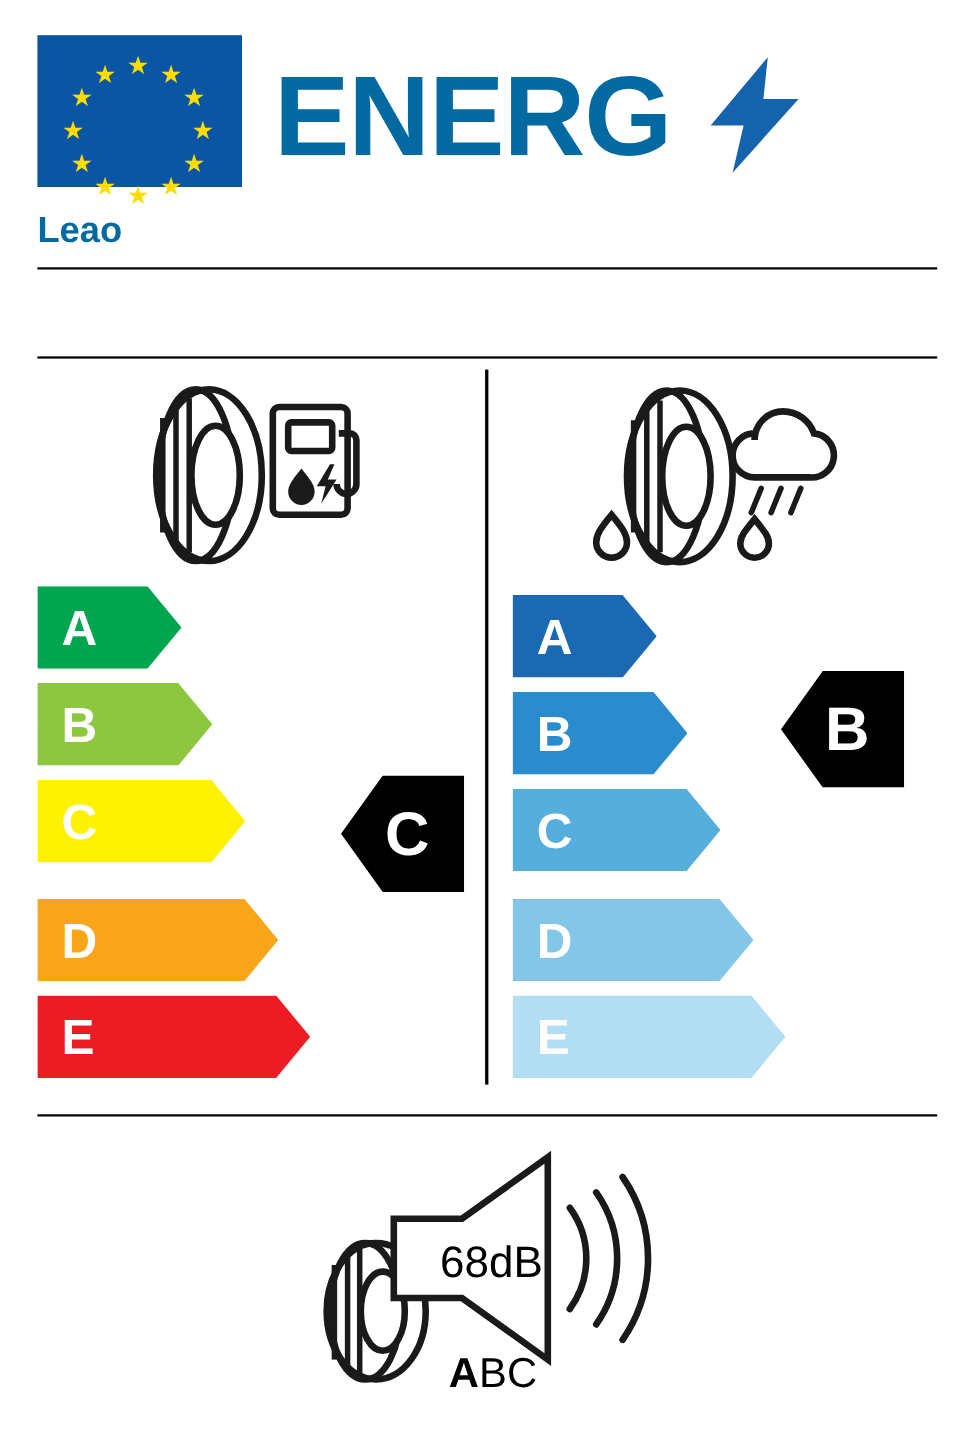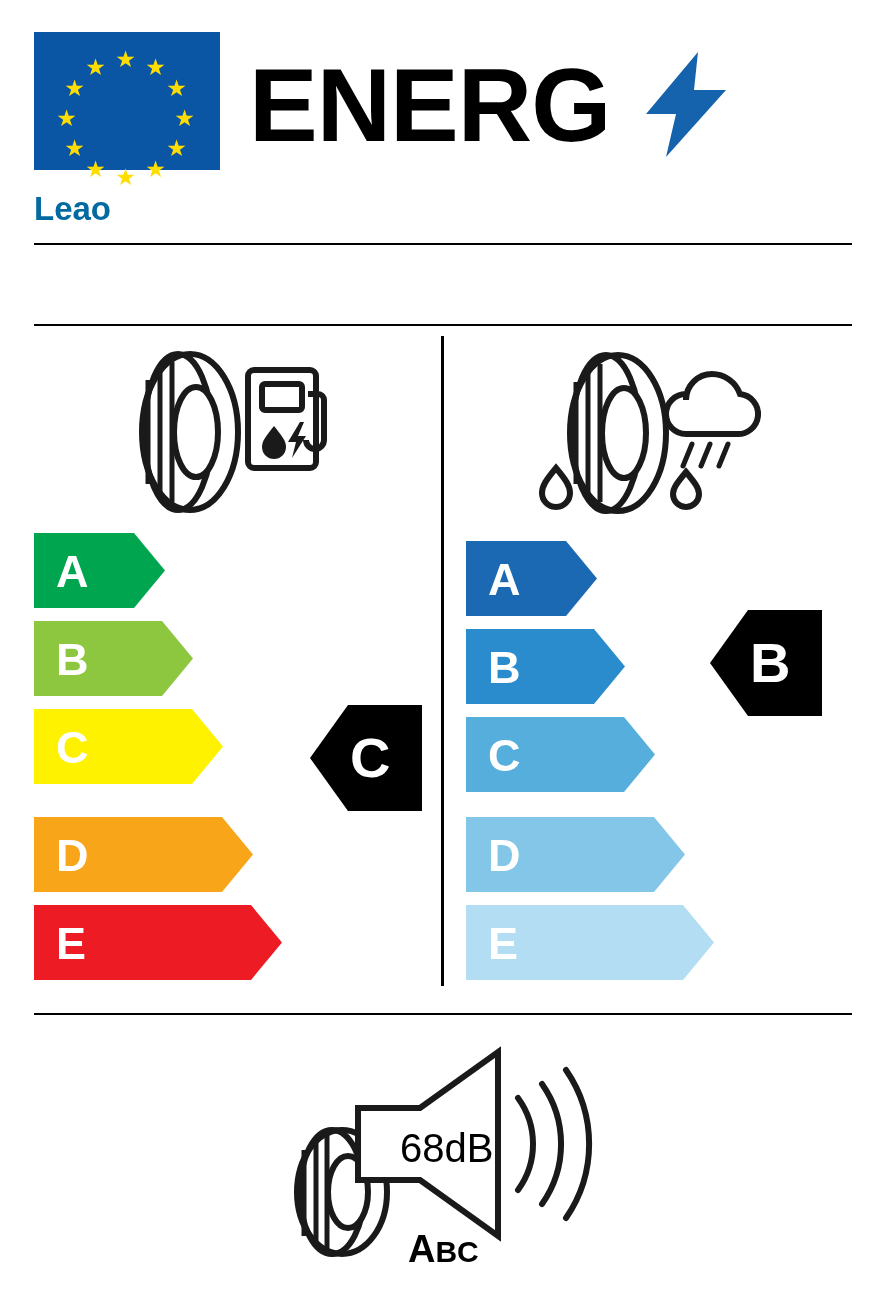--- a/index.html
+++ b/index.html
@@ -46,21 +46,21 @@
     height: 23px;
     text-align: center;
   }
   .energ-word {
     position: absolute;
     left: 215px;
     top: 22px;
     font-size: 103px;
     line-height: 103px;
     font-weight: bold;
-    color: #000000;
+    color: #0369a1;
     letter-spacing: -1px;
     font-family: "Liberation Sans", sans-serif;
   }
   .bolt {
     position: absolute;
     left: 612px;
     top: 20px;
     width: 80px;
     height: 105px;
   }
@@ -150,22 +150,22 @@
     left: 128px;
     top: 188px;
     font-size: 36px;
     color: #000;
   }
   .noise-class .active {
     font-weight: bold;
     font-size: 38px;
   }
   .noise-class .inactive {
-    font-weight: bold;
-    font-size: 30px;
+    font-weight: normal;
+    font-size: 38px;
   }
 </style>
 </head>
 <body>
 
 <div class="label-root">
 
   <div class="header">
     <div class="eu-flag">
       <div class="star" style="left:80px; top:16px;">★</div>

